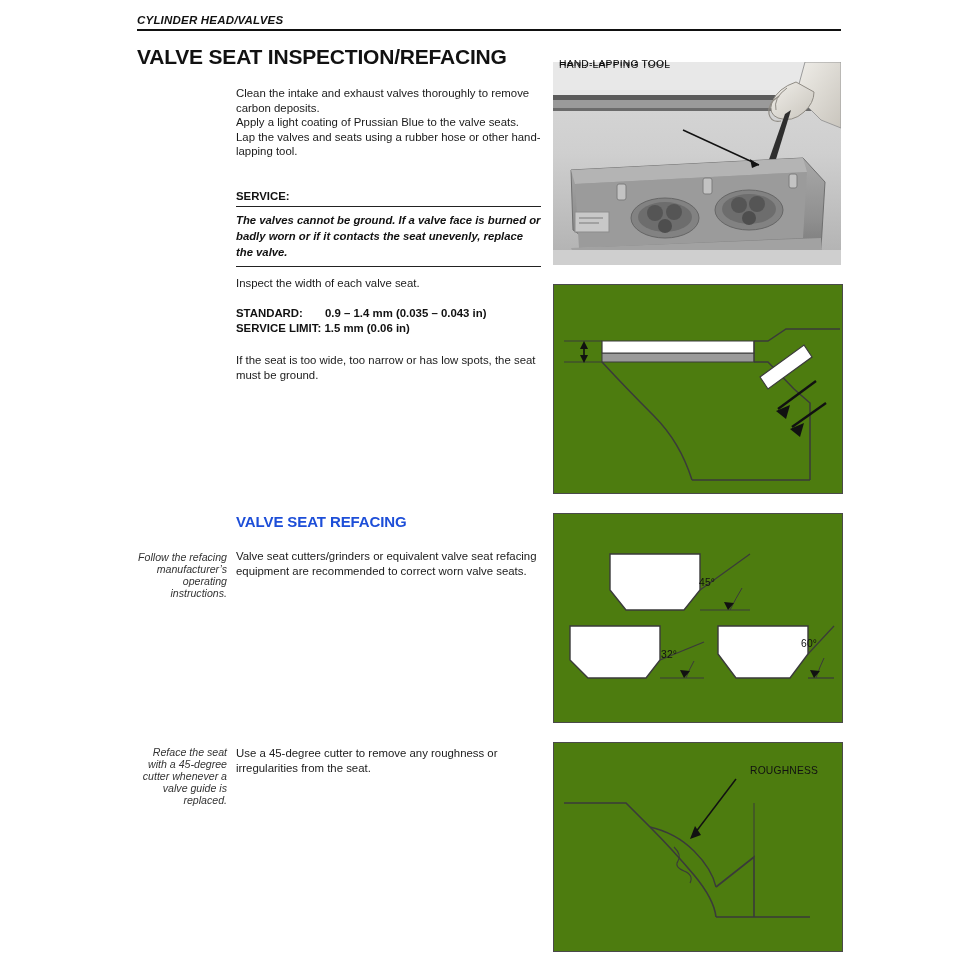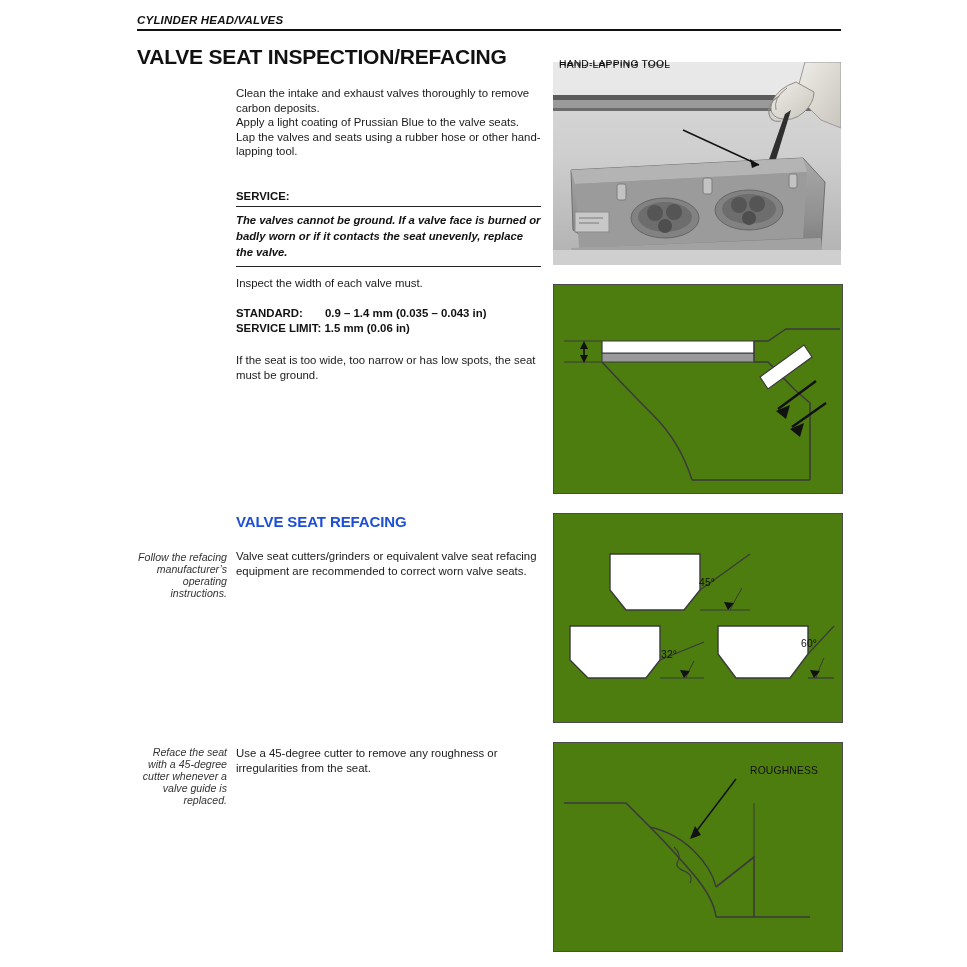--- a/index.html
+++ b/index.html
@@ -158,21 +158,21 @@
     <p class="blk">Apply a light coating of Prussian Blue to the valve seats. Lap the valves and seats using a rubber hose or other hand-lapping tool.</p>
   </div>
 
   <div class="col-text" style="top:189px;">
     <div class="caution-head">SERVICE:</div>
     <div class="caution-rule-top"></div>
     <div class="caution-body">The valves cannot be ground. If a valve face is burned or badly worn or if it contacts the seat unevenly, replace the valve.</div>
     <div class="caution-rule-bot"></div>
   </div>
 
-  <div class="col-text" style="top:276px;">Inspect the width of each valve must.</div>
+  <div class="col-text" style="top:276px;">Inspect the width of each valve seat.</div>
 
   <div class="col-text" style="top:306px;">
     <div class="spec-line">STANDARD:       0.9 – 1.4 mm (0.035 – 0.043 in)</div>
     <div class="spec-line">SERVICE LIMIT: 1.5 mm (0.06 in)</div>
   </div>
 
   <div class="col-text" style="top:353px;">If the seat is too wide, too narrow or has low spots, the seat must be ground.</div>
 
   <div class="sub-title" style="top:513px;">VALVE SEAT REFACING</div>
 

